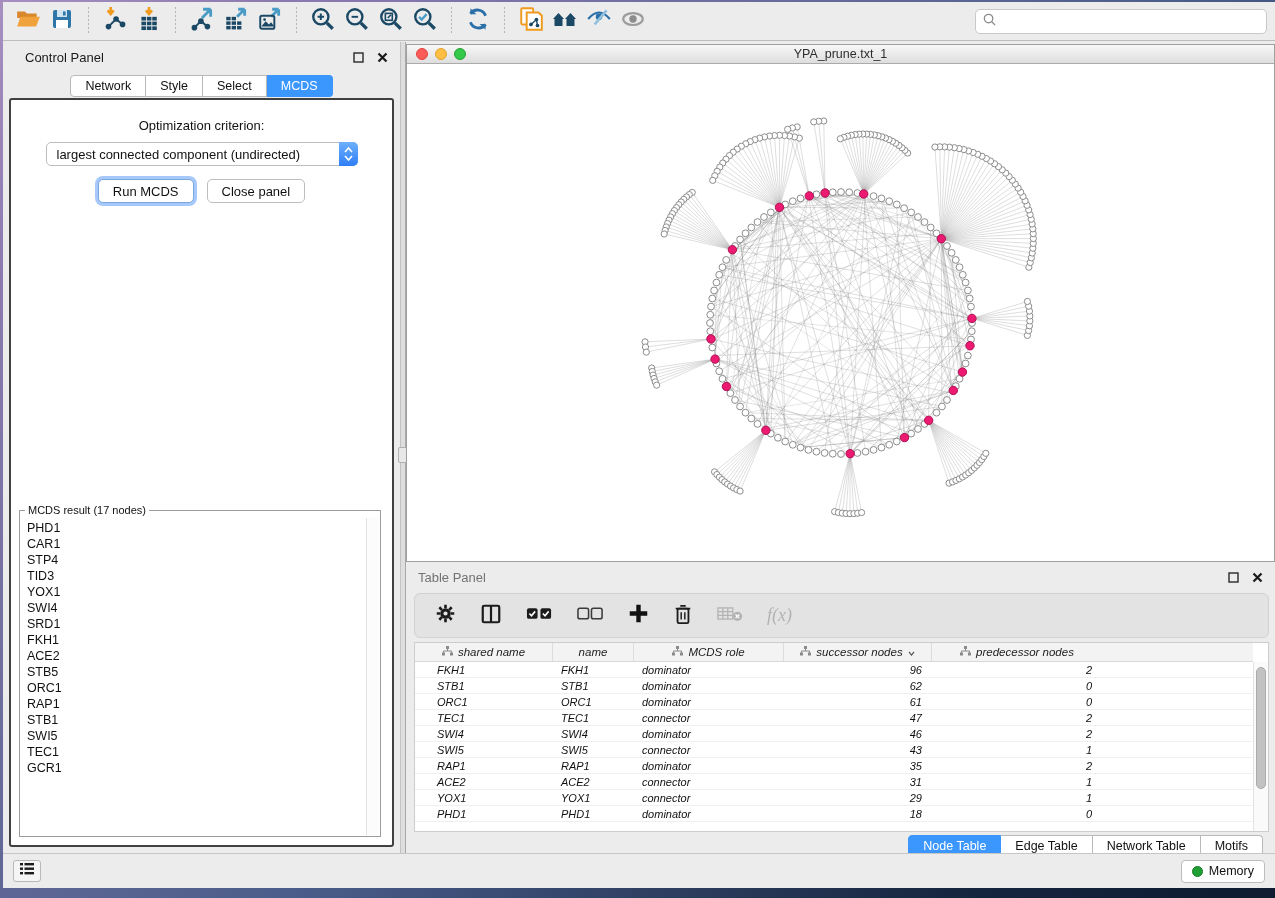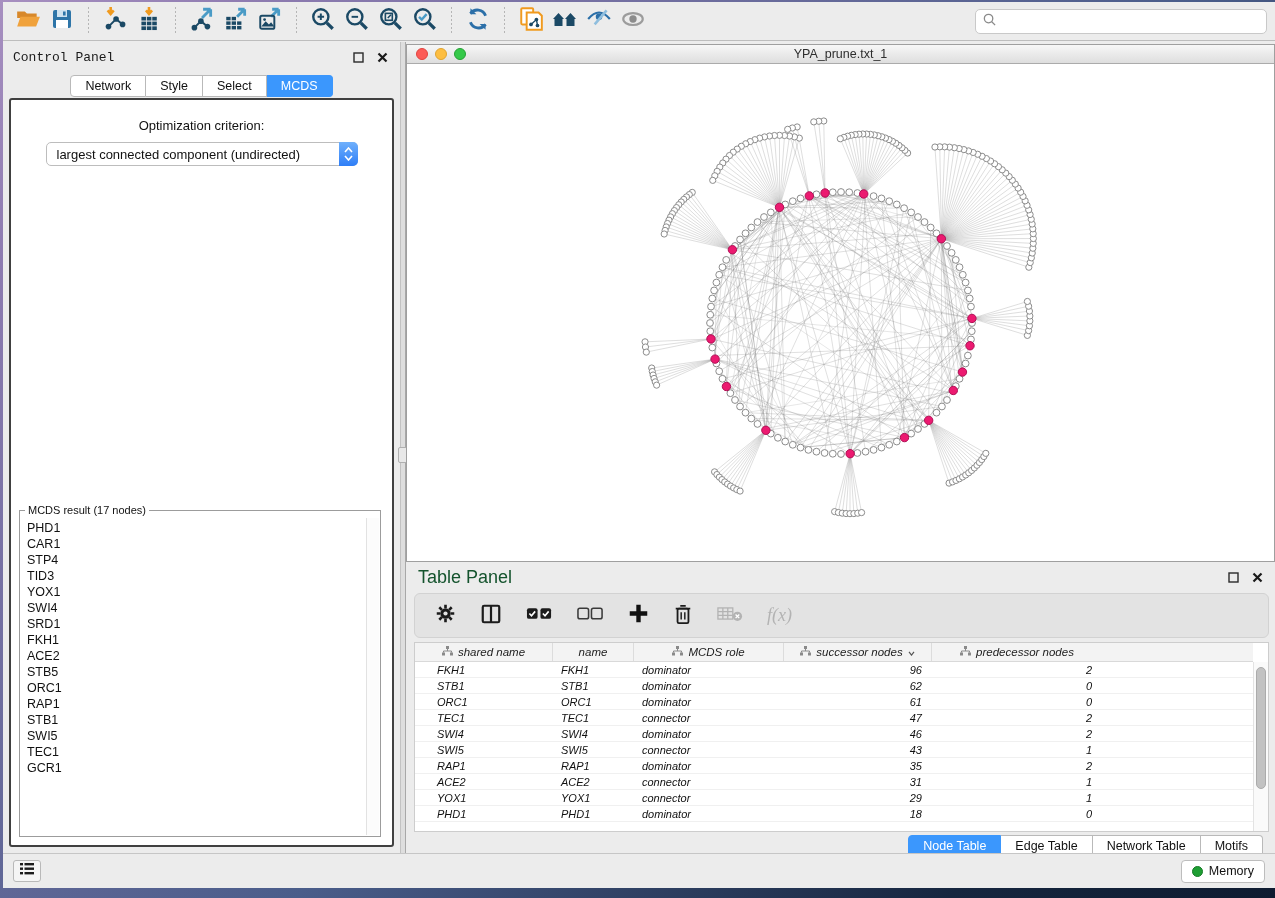--- a/index.html
+++ b/index.html
@@ -16,22 +16,22 @@
     display:flex; align-items:center; padding:0 8px; }
   .tb-btn { width:34px; height:30px; display:flex; align-items:center; justify-content:center; }
   .tb-sep { width:1px; height:28px; margin:0 9px;
     background-image:linear-gradient(#b5b5b5 50%, transparent 50%); background-size:1px 4px; }
   .search { margin-left:auto; width:292px; height:25px; background:#fff;
     border:1px solid #c9c9c9; border-radius:5px; display:flex; align-items:center; padding:0 6px; }
   .search input { border:none; outline:none; flex:1; font-size:12px; background:transparent; }
 
   
   .control-panel { position:absolute; left:0; top:40px; width:397px; bottom:35px; background:#ececec; }
-  .cp-header { position:absolute; left:10px; right:10px; top:6px; height:18px;
-    display:flex; align-items:center; font-size:13px; color:#1a1a1a;font-family:Liberation Mono, monospace; }
+  .cp-header { position:absolute; left:22px; right:10px; top:6px; height:18px;
+    display:flex; align-items:center; font-size:13px; color:#1a1a1a; }
   .cp-header .spacer { flex:1; }
   .mini-btn { width:16px; height:14px; display:flex; align-items:center; justify-content:center; margin-left:8px; }
   .seg { position:absolute; left:0; right:0; top:33px; display:flex; justify-content:center; }
   .seg-tab { height:22px; padding:0 14px; background:#fff; border:1px solid #b9b9b9;
     border-left-width:0; font-size:12.5px; color:#111; display:flex; align-items:center; }
   .seg-tab:first-child { border-left-width:1px; border-radius:4px 0 0 4px; }
   .seg-tab:last-child { border-radius:0 4px 4px 0; }
   .seg-tab.active { background:#3b97fd; border-color:#3b97fd; color:#fff; }
   .cp-card { position:absolute; left:6px; right:6px; top:56px; bottom:6px;
     background:#ffffff; border:2px solid #404040; border-radius:3px; }
@@ -72,21 +72,21 @@
   .tl.red { background:#fc5b57; border:1px solid #e2443f; }
   .tl.yellow { background:#fdbe41; border:1px solid #e0a430; }
   .tl.green { background:#35c949; border:1px solid #26a135; }
   .net-title { position:absolute; left:0; right:0; text-align:center; font-size:12.5px; color:#2e2e2e; }
   .net-canvas { position:absolute; left:0; right:0; top:19px; bottom:0; background:#fff; }
   .net-canvas svg { position:absolute; left:0; top:0; }
 
   
   .table-panel { position:absolute; left:403px; top:561px; right:0; bottom:35px; background:#ececec; }
   .tp-header { position:absolute; left:12px; right:10px; top:6px; height:16px;
-    display:flex; align-items:center; font-size:18px; color:#14532d; }
+    display:flex; align-items:center; font-size:13px; color:#737373; }
   .tp-toolbar { position:absolute; left:8px; right:6px; top:30px; height:45px;
     background:#e3e3e3; border:1px solid #d2d2d2; border-radius:6px;
     display:flex; align-items:center; gap:24px; padding-left:20px; }
   .tp-toolbar .ticon { display:flex; align-items:center; justify-content:center; }
   .fx { font-family:"Liberation Serif", serif; font-style:italic; font-size:18px; color:#b3b3b3; }
   .node-table { position:absolute; left:8px; right:6px; top:79px; height:190px;
     background:#fff; border:1px solid #cdcdcd;font-style:italic; }
   .nt-header { position:absolute; left:0; right:15px; top:0; height:19px;
     background:#f3f3f3; border-bottom:1px solid #d9d9d9; display:flex; font-size:11.5px; color:#222; }
   .nt-hcell { display:flex; align-items:center; justify-content:center; gap:5px;
@@ -296,20 +296,24 @@
       <div class="dropdown">
         <span class="dd-text">largest connected component (undirected)</span>
         <span class="stepper">
               <svg width="9" height="6" viewBox="0 0 9 6">
                 <path d="M1 5l3.5-4L8 5" fill="none" stroke="#fff" stroke-width="1.6"></path>
               </svg>
               <svg width="9" height="6" viewBox="0 0 9 6">
                 <path d="M1 1l3.5 4L8 1" fill="none" stroke="#fff" stroke-width="1.6"></path>
               </svg>
             </span>
+      </div>
+      <div class="btn-row">
+        <button class="btn focusring">Run MCDS</button>
+        <button class="btn">Close panel</button>
       </div>
       <fieldset class="result-group">
         <legend>MCDS result (17 nodes)</legend>
         <div class="result-list">
               <div>PHD1</div>
               <div>CAR1</div>
               <div>STP4</div>
               <div>TID3</div>
               <div>YOX1</div>
               <div>SWI4</div>

